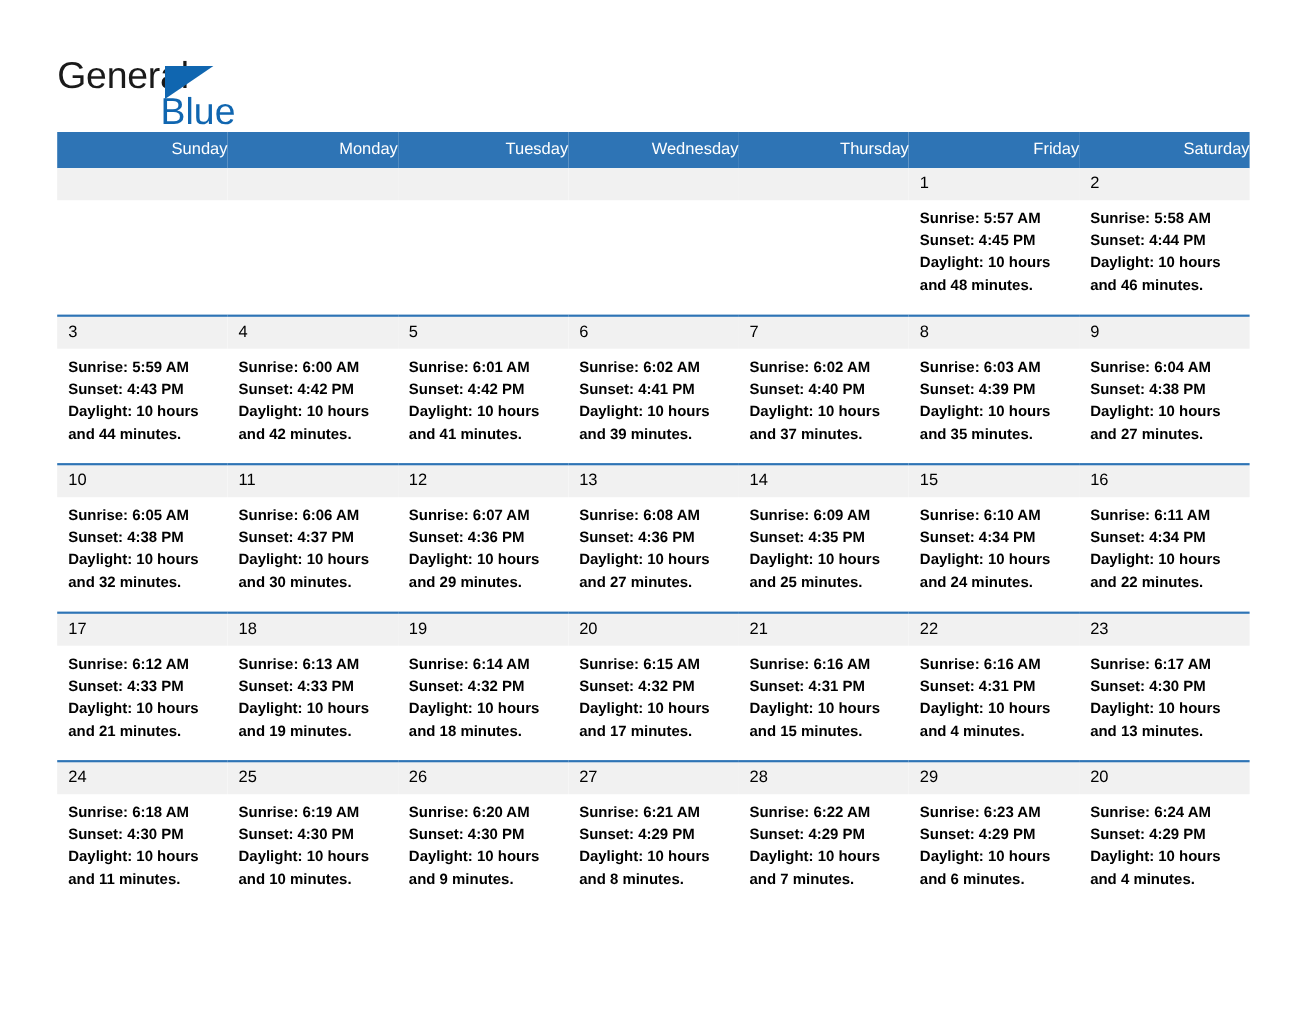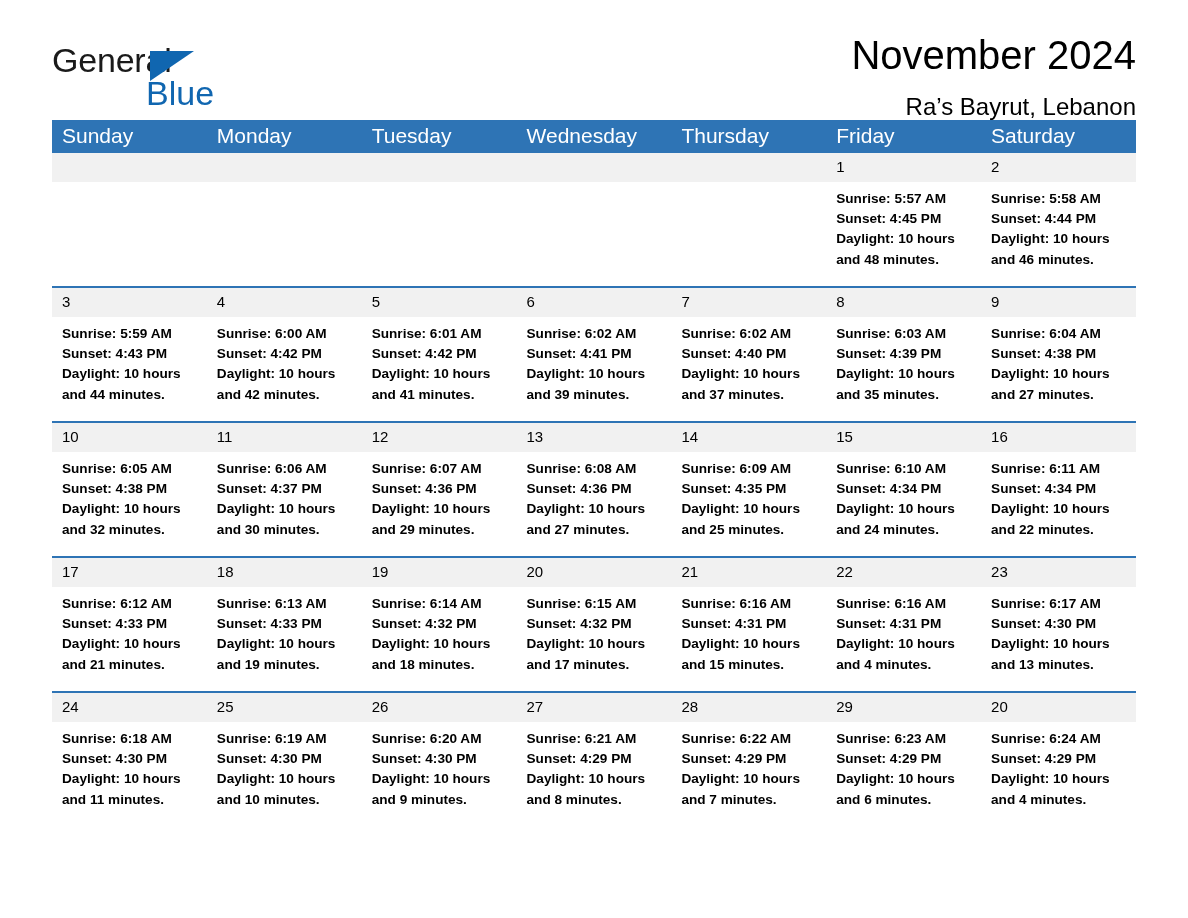--- a/index.html
+++ b/index.html
@@ -18,21 +18,21 @@
     position: relative;
     width: 1188px;
     height: 918px;
     box-sizing: border-box;
     padding: 0 52px;
   }
 
   
   .top {
     display: flex;
-    align-items: center;
+    align-items: flex-start;
     justify-content: space-between;
     padding-top: 44px;
     height: 108px;
     box-sizing: border-box;
   }
   .logo {
     position: relative;
     width: 200px;
     height: 76px;
     padding-top: 6px;
@@ -85,23 +85,23 @@
   
   .calendar {
     width: 1084px;
     border-collapse: collapse;
     table-layout: fixed;
     margin-top: 12px;
   }
   .calendar th {
     background: #2e74b5;
     color: #ffffff;
-    font-size: 21px;
+    font-size: 15px;
     font-weight: 400;
-    text-align: left;
+    text-align: right;
     padding: 7px 0 8px 10px;
     height: 16px;
     line-height: 18px;
   }
   .calendar td {
     vertical-align: top;
     padding: 0;
     border-top: 2px solid #2e74b5;
     background: #ffffff;
   }
@@ -136,24 +136,20 @@
 </head>
 <body>
 
 <div class="page">
 
   <div class="top">
     <div class="logo">
       <span class="logo-general">General</span>
       <span class="logo-tri"></span>
       <span class="logo-blue">Blue</span>
-    </div>
-    <div class="titles">
-      <div class="cal-title">November 2024</div>
-      <div class="cal-sub">Ra’s Bayrut, Lebanon</div>
     </div>
   </div>
 
   <table class="calendar">
     <thead>
       <tr>
         <th>Sunday</th>
         <th>Monday</th>
         <th>Tuesday</th>
         <th>Wednesday</th>

